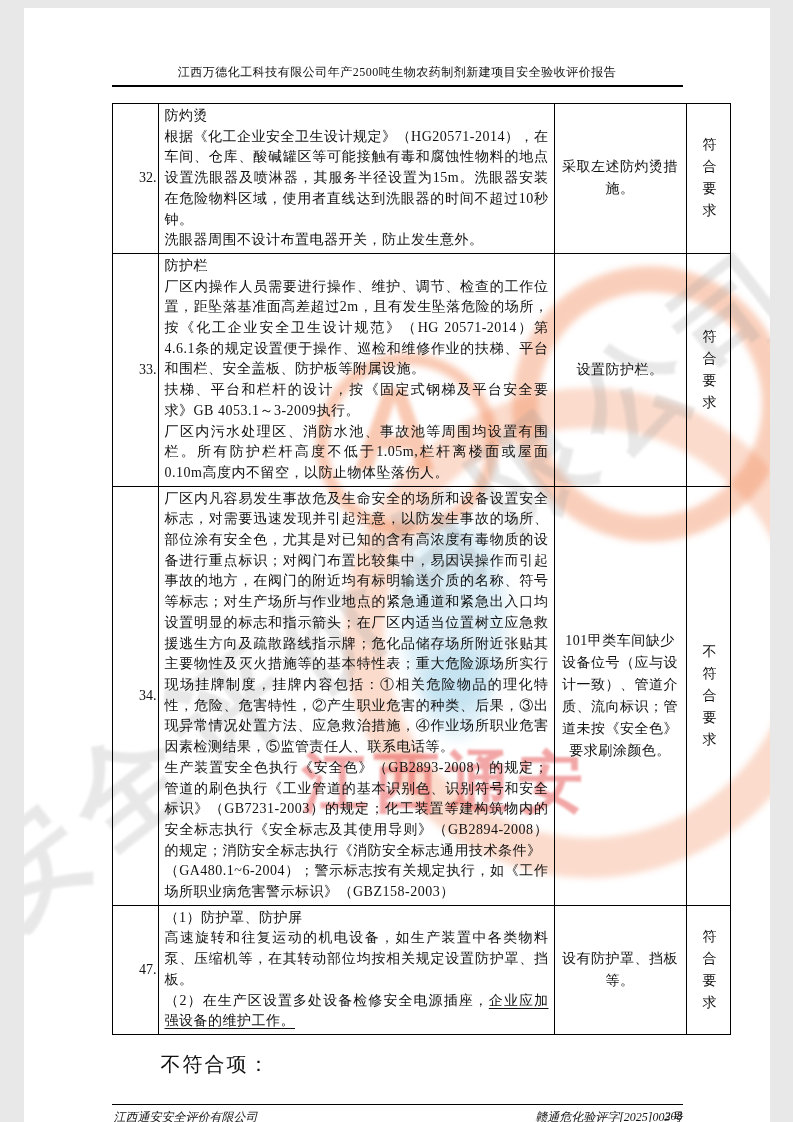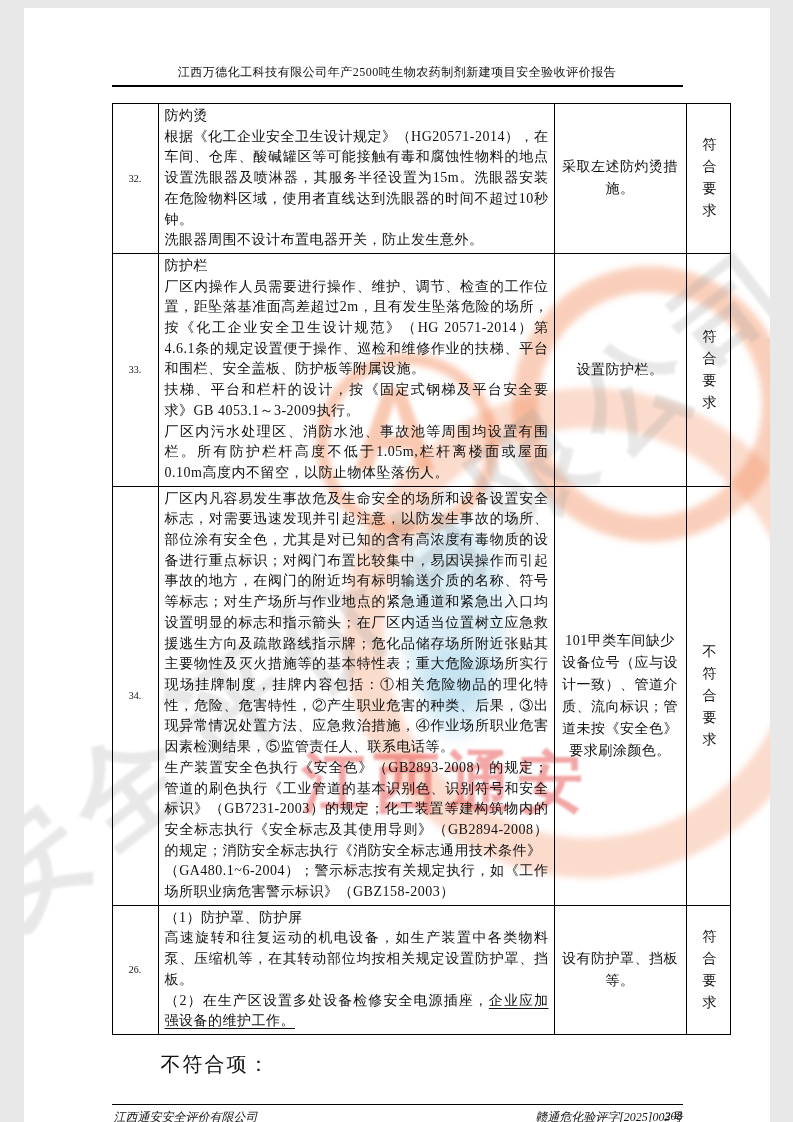--- a/index.html
+++ b/index.html
@@ -38,21 +38,21 @@
 
   
   .content{position:relative;z-index:1;padding:0 87px 0 88px;}
   .doc-header{margin-top:56px;text-align:center;font-size:12px;letter-spacing:0.5px;}
   .header-rule{margin-top:4px;height:2px;background:#000;}
   table.comp{
     border-collapse:collapse;table-layout:fixed;width:618px;margin-top:16px;
     font-size:14px;
   }
   table.comp td{border:1px solid #000;overflow:hidden;}
-  td.c-no{text-align:center;vertical-align:middle;font-size:10px;}
+  td.c-no{text-align:right;vertical-align:middle;font-size:14px;}
   td.c-content{vertical-align:top;padding:2px 5px 2px 6px;line-height:20.7px;letter-spacing:0.5px;}
   td.c-content .para{text-align:justify;}
   td.c-measure{text-align:center;vertical-align:middle;padding:2px 4px;line-height:22px;letter-spacing:0.5px;}
   td.c-concl{text-align:center;vertical-align:middle;padding:2px 16px;line-height:22px;}
   .ul{text-decoration:underline;text-underline-offset:3px;}
   .section-label{margin-top:16px;margin-left:49px;font-size:20px;letter-spacing:2px;font-family:"Liberation Sans","DejaVu Sans",sans-serif;}
   
   .doc-footer{
     position:absolute;left:88px;right:87px;top:1096px;z-index:1;
     border-top:1px solid #000;padding-top:3px;
@@ -116,21 +116,21 @@
             <td class="c-no">34.</td>
             <td class="c-content">
               <div class="para"><span>厂区内凡容易发生事故危及生命安全的场所和设备设置安全标志，对需要迅速发现并引起注意，以防发生事故的场所、部位涂有安全色，尤其是对已知的含有高浓度有毒物质的设备进行重点标识；对阀门布置比较集中，易因误操作而引起事故的地方，在阀门的附近均有标明输送介质的名称、符号等标志；对生产场所与作业地点的紧急通道和紧急出入口均设置明显的标志和指示箭头；在厂区内适当位置树立应急救援逃生方向及疏散路线指示牌；危化品储存场所附近张贴其主要物性及灭火措施等的基本特性表；重大危险源场所实行现场挂牌制度，挂牌内容包括：①相关危险物品的理化特性，危险、危害特性，②产生职业危害的种类、后果，③出现异常情况处置方法、应急救治措施，④作业场所职业危害因素检测结果，⑤监管责任人、联系电话等。</span></div>
               <div class="para"><span>生产装置安全色执行《安全色》（GB2893-2008）的规定；管道的刷色执行《工业管道的基本识别色、识别符号和安全标识》（GB7231-2003）的规定；化工装置等建构筑物内的安全标志执行《安全标志及其使用导则》（GB2894-2008）的规定；消防安全标志执行《消防安全标志通用技术条件》</span></div>
               <div class="para"><span>（GA480.1~6-2004）；警示标志按有关规定执行，如《工作场所职业病危害警示标识》（GBZ158-2003）</span></div>
             </td>
             <td class="c-measure">101甲类车间缺少设备位号（应与设计一致）、管道介质、流向标识；管道未按《安全色》要求刷涂颜色。</td>
             <td class="c-concl">不符合要求</td>
           </tr>
           <tr>
-            <td class="c-no">26.</td>
+            <td class="c-no">47.</td>
             <td class="c-content">
               <div class="para"><span>（1）防护罩、防护屏</span></div>
               <div class="para"><span>高速旋转和往复运动的机电设备，如生产装置中各类物料泵、压缩机等，在其转动部位均按相关规定设置防护罩、挡板。</span></div>
               <div class="para"><span>（2）在生产区设置多处设备检修安全电源插座，</span><span class="ul">企业应加强设备的维护工作。</span></div>
             </td>
             <td class="c-measure">设有防护罩、挡板等。</td>
             <td class="c-concl">符合要求</td>
           </tr>
         </tbody>
     </table>

